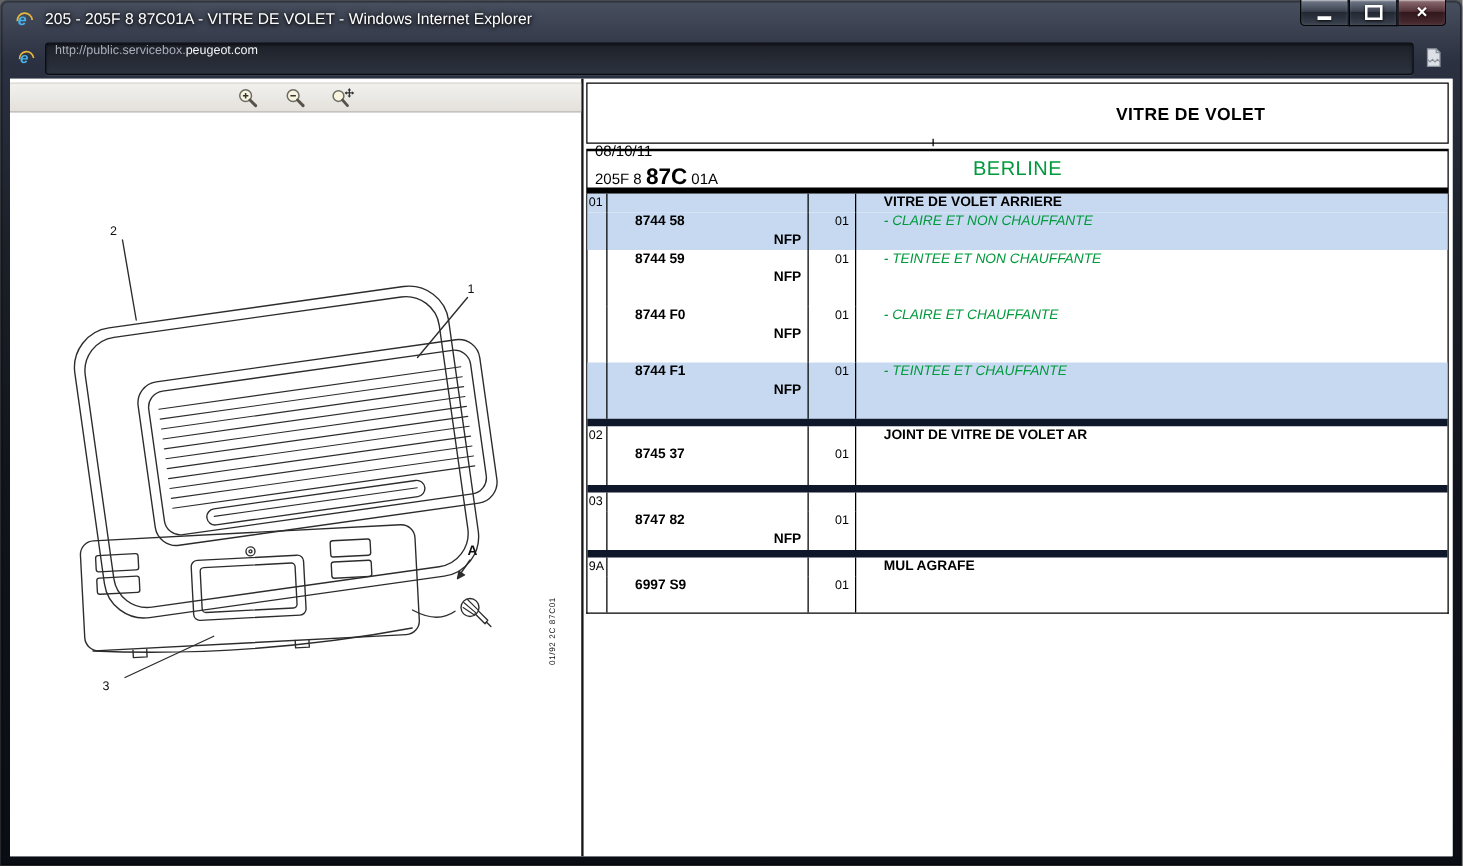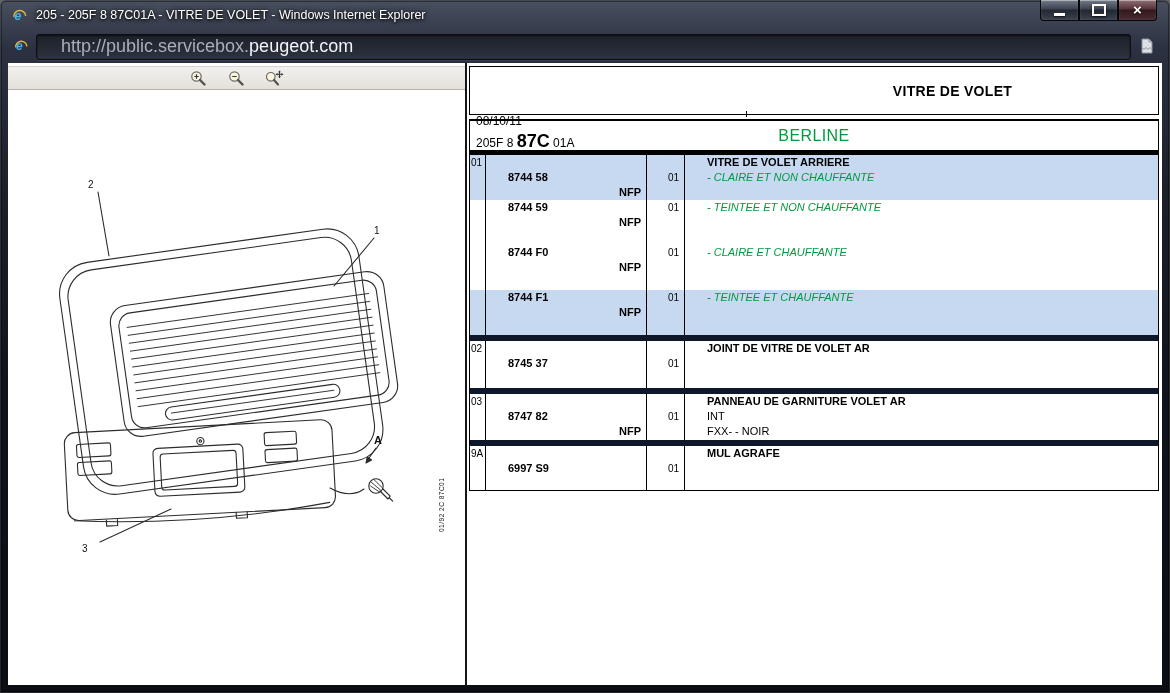--- a/index.html
+++ b/index.html
@@ -17,24 +17,24 @@
     background:linear-gradient(180deg,#737b8a 0%,#3c4250 45%,#232832 50%,#3a414e 100%);
     box-shadow:inset 0 1px 0 rgba(255,255,255,.4), inset 0 0 3px rgba(255,255,255,.12);}
   .win-btn.min{border-radius:0 0 0 4px;}
   .win-btn.close{border-radius:0 0 4px 0;background:linear-gradient(180deg,#8f6f74 0%,#55333a 45%,#32191d 50%,#4a2b30 100%);}
   .glyph-min{width:11px;height:3px;background:#fff;margin-top:8px;box-shadow:0 1px 2px rgba(0,0,0,.8);}
   .glyph-max{width:10px;height:8px;border:2px solid #fff;box-shadow:0 1px 2px rgba(0,0,0,.8);}
   .glyph-close{color:#fff;font-size:15px;font-weight:bold;line-height:18px;text-shadow:0 1px 2px rgba(0,0,0,.8);}
 
   
   .addressbar{position:absolute;top:30px;left:8px;right:8px;height:33px;display:flex;align-items:center;padding:0 5px;}
-  .url-box{flex:1;height:24px;margin-left:6px;display:flex;align-items:center;padding:0 24px;border-radius:3px;
+  .url-box{flex:1;height:24px;margin-left:6px;display:flex;align-items:flex-start;padding:0 7px;border-radius:3px;
     background:linear-gradient(180deg,#1d2129 0%,#262b35 60%,#2d3340 100%);
     border:1px solid #0b0d12;box-shadow:inset 0 1px 2px rgba(0,0,0,.6),0 1px 0 rgba(255,255,255,.08);
-    font-size:18px;white-space:nowrap;overflow:hidden;}
+    font-size:10px;white-space:nowrap;overflow:hidden;}
   .url-dim{color:#a9aeb8;}
   .url-bright{color:#f2f4f7;}
   .compat-ico{width:18px;height:18px;margin-left:8px;display:inline-flex;cursor:pointer;}
 
   
   .content{position:absolute;top:63px;left:8px;right:8px;bottom:8px;background:#ffffff;display:flex;}
   .left-panel{width:457px;flex:none;border-right:2px solid #15151a;display:flex;flex-direction:column;padding-top:3px;background:#fff;}
   .zoom-toolbar{height:22px;flex:none;background:linear-gradient(#f2f0ed,#e4e1dc);border-top:1px solid #d6d3ce;border-bottom:1px solid #b4b1ab;
     display:flex;align-items:center;justify-content:center;gap:16px;}
   .zoom-btn{width:22px;height:18px;display:flex;align-items:center;justify-content:center;cursor:pointer;}
@@ -269,33 +269,28 @@
             <div class="ref-line">8745 37</div>
           </div>
           <div class="c3">01</div>
           <div class="c4"></div>
         </div>
 
         <div class="trow h15 gsep">
           <div class="c1">03</div>
           <div class="c2"></div>
           <div class="c3"></div>
-          <div class="c4 bold">PANNEAU DE GARNITURE VOLET AR</div>
         </div>
         <div class="trow h31">
           <div class="c1"></div>
           <div class="c2">
             <div class="ref-line">8747 82</div>
             <div class="nfp-line">NFP</div>
           </div>
           <div class="c3">01</div>
-          <div class="c4">
-            <div class="ref-line">INT</div>
-            <div class="ref-line">FXX- - NOIR</div>
-          </div>
         </div>
 
         <div class="trow h15 gsep">
           <div class="c1">9A</div>
           <div class="c2"></div>
           <div class="c3"></div>
           <div class="c4 bold">MUL AGRAFE</div>
         </div>
         <div class="trow h29">
           <div class="c1"></div>

